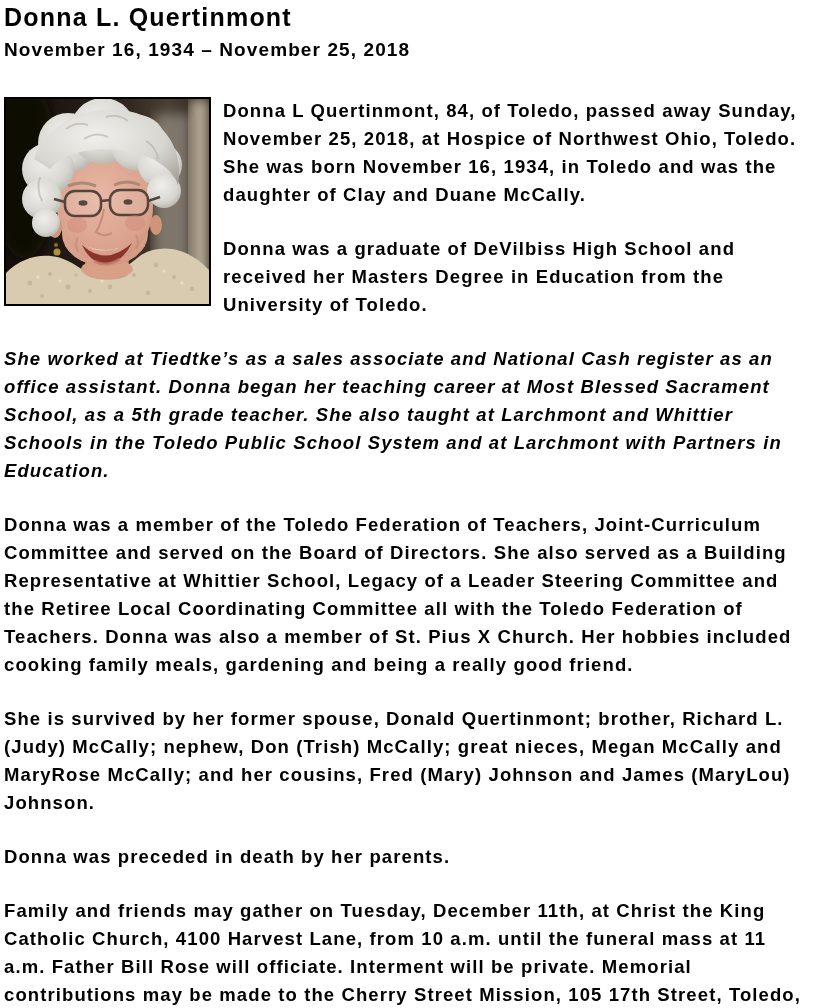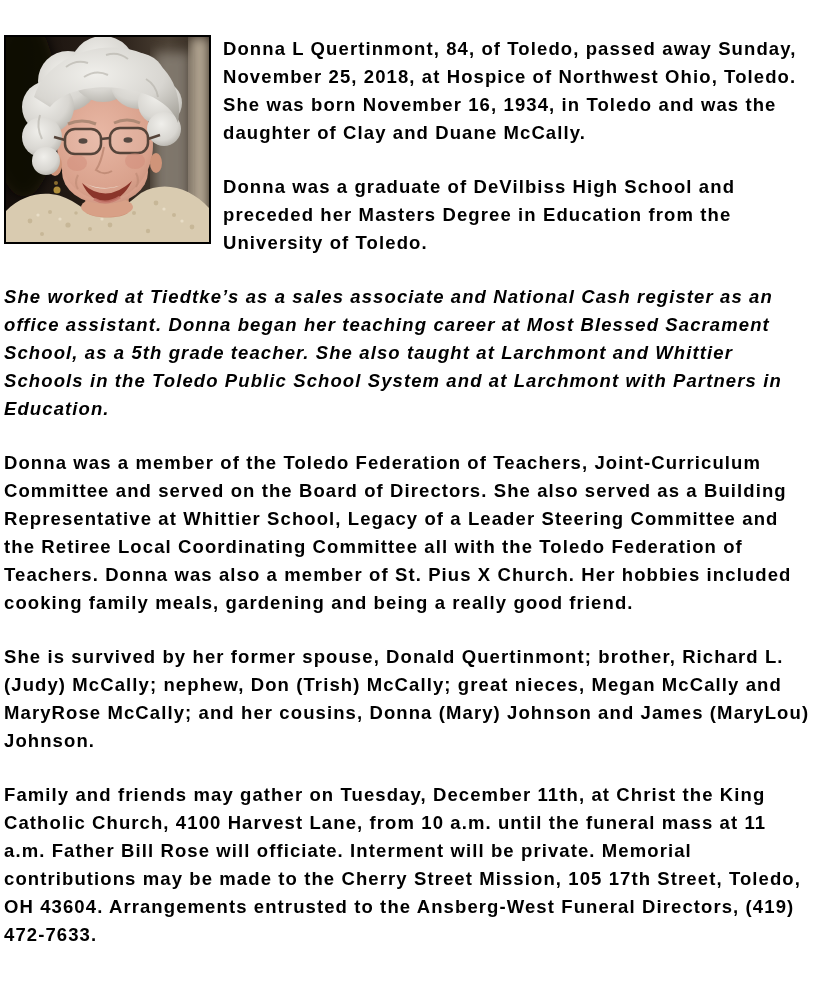--- a/index.html
+++ b/index.html
@@ -55,20 +55,24 @@
     border: 2px solid #000000;
     background: #241a14;
   }
   figure.photo svg { display: block; }
 </style>
 </head>
 <body>
 
 <main class="page">
 
+  <header>
+    <h1 class="obit-title">Donna L. Quertinmont</h1>
+    <h2 class="obit-dates">November 16, 1934 – November 25, 2018</h2>
+  </header>
 
   <article class="obit-body">
 
     <figure class="photo" aria-label="Portrait photo of Donna L. Quertinmont, an elderly woman with white curly hair and glasses, smiling, wearing a cream jacket">
       <svg width="203" height="205" viewBox="0 0 203 205" aria-hidden="true">
         <defs>
           <linearGradient id="bgg" x1="0" y1="0" x2="1" y2="0">
             <stop offset="0" stop-color="#150f0b"></stop>
             <stop offset="0.55" stop-color="#2b211a"></stop>
             <stop offset="0.80" stop-color="#4a3f33"></stop>
@@ -176,20 +180,21 @@
         <path d="M88,162 Q100,169 114,160" stroke="#c4766a" stroke-width="3" fill="none" opacity="0.8"></path>
         <path d="M72,138 q-4,8 0,14" stroke="#bd8873" stroke-width="2" fill="none" opacity="0.6"></path>
         <path d="M130,136 q4,8 0,14" stroke="#bd8873" stroke-width="2" fill="none" opacity="0.6"></path>
 
         <circle cx="50" cy="146" r="2" fill="#8a6c2e"></circle>
         <circle cx="51" cy="153" r="3.5" fill="#b08e3a"></circle>
       </svg>
     </figure>
 
     <p class="first">Donna L Quertinmont, 84, of Toledo, passed away Sunday, November 25, 2018, at Hospice of Northwest Ohio, Toledo. She was born November 16, 1934, in Toledo and was the daughter of Clay and Duane McCally.</p>
-    <p>Donna was a graduate of DeVilbiss High School and preceded her Masters Degree in Education from the University of Toledo.</p>
+    <p>Donna was a graduate of DeVilbiss High School and received her Masters Degree in Education from the University of Toledo.</p>
     <p class="clear">She worked at Tiedtke’s as a sales associate and National Cash register as an office assistant. Donna began her teaching career at Most Blessed Sacrament School, as a 5th grade teacher. She also taught at Larchmont and Whittier Schools in the Toledo Public School System and at Larchmont with Partners in Education.</p>
     <p>Donna was a member of the Toledo Federation of Teachers, Joint-Curriculum Committee and served on the Board of Directors. She also served as a Building Representative at Whittier School, Legacy of a Leader Steering Committee and the Retiree Local Coordinating Committee all with the Toledo Federation of Teachers. Donna was also a member of St. Pius X Church. Her hobbies included cooking family meals, gardening and being a really good friend.</p>
-    <p>She is survived by her former spouse, Donald Quertinmont; brother, Richard L. (Judy) McCally; nephew, Don (Trish) McCally; great nieces, Megan McCally and MaryRose McCally; and her cousins, Donna (Mary) Johnson and James (MaryLou) Johnson.</p>
+    <p>She is survived by her former spouse, Donald Quertinmont; brother, Richard L. (Judy) McCally; nephew, Don (Trish) McCally; great nieces, Megan McCally and MaryRose McCally; and her cousins, Fred (Mary) Johnson and James (MaryLou) Johnson.</p>
+    <p>Donna was preceded in death by her parents.</p>
     <p>Family and friends may gather on Tuesday, December 11th, at Christ the King Catholic Church, 4100 Harvest Lane, from 10 a.m. until the funeral mass at 11 a.m. Father Bill Rose will officiate. Interment will be private. Memorial contributions may be made to the Cherry Street Mission, 105 17th Street, Toledo, OH 43604. Arrangements entrusted to the Ansberg-West Funeral Directors, (419) 472-7633.</p>
 
   </article>
 </main>
 
 </body></html>

